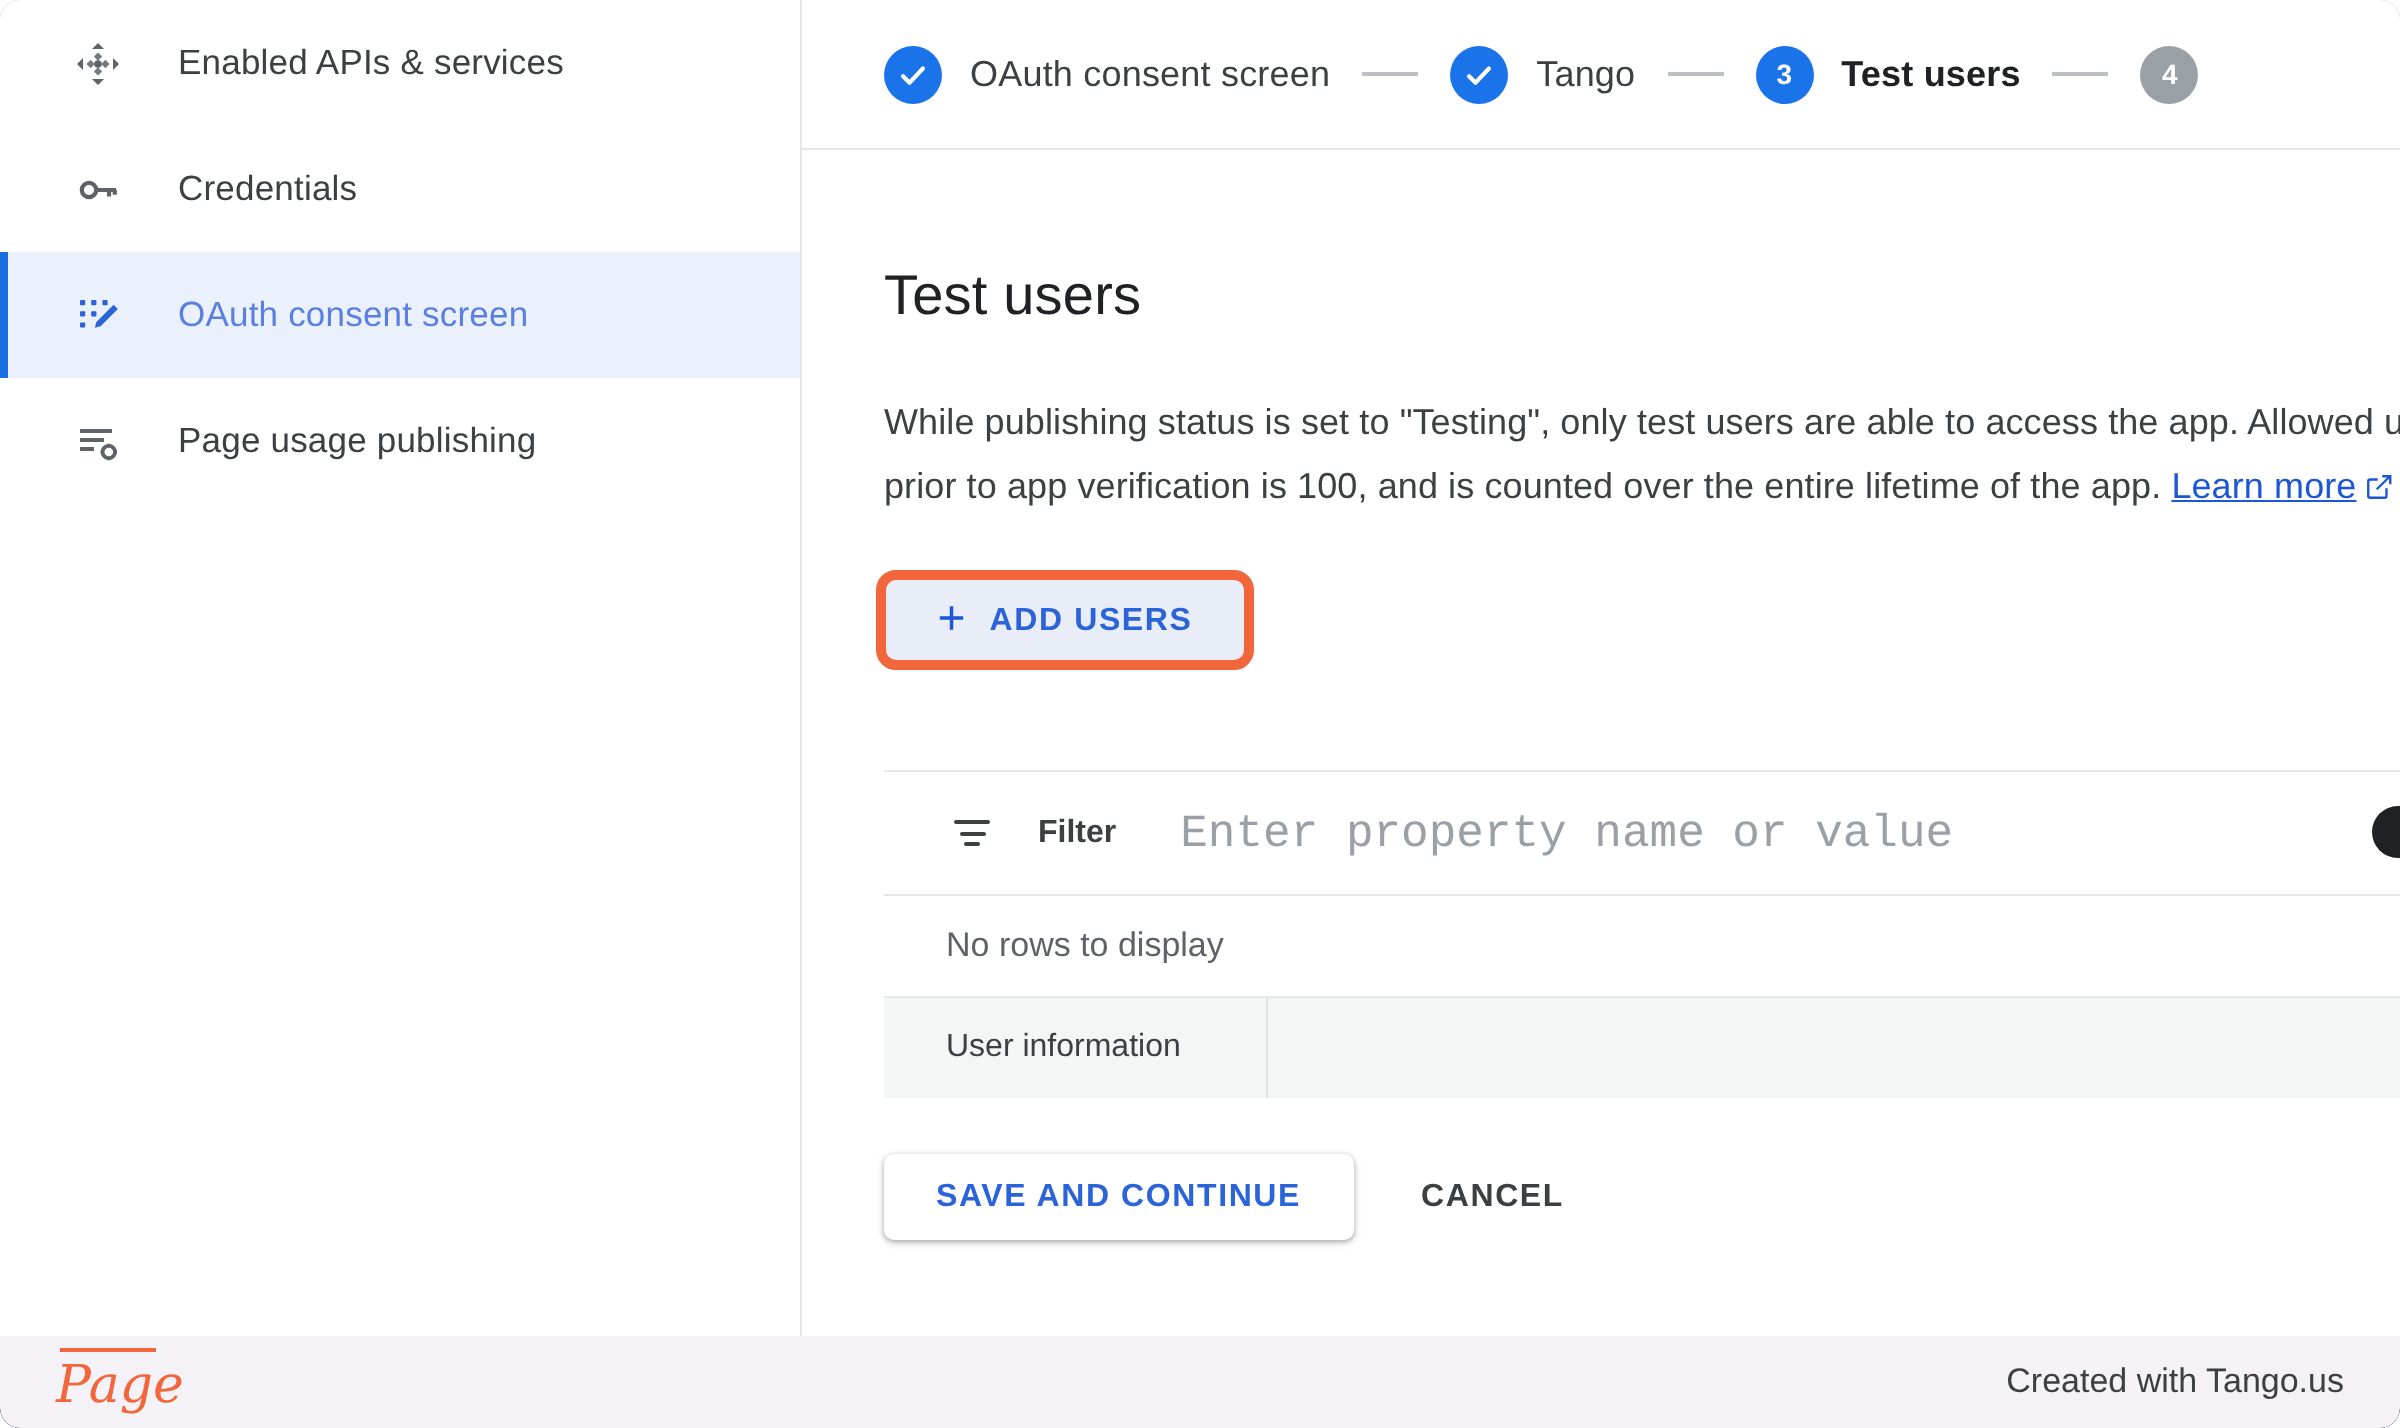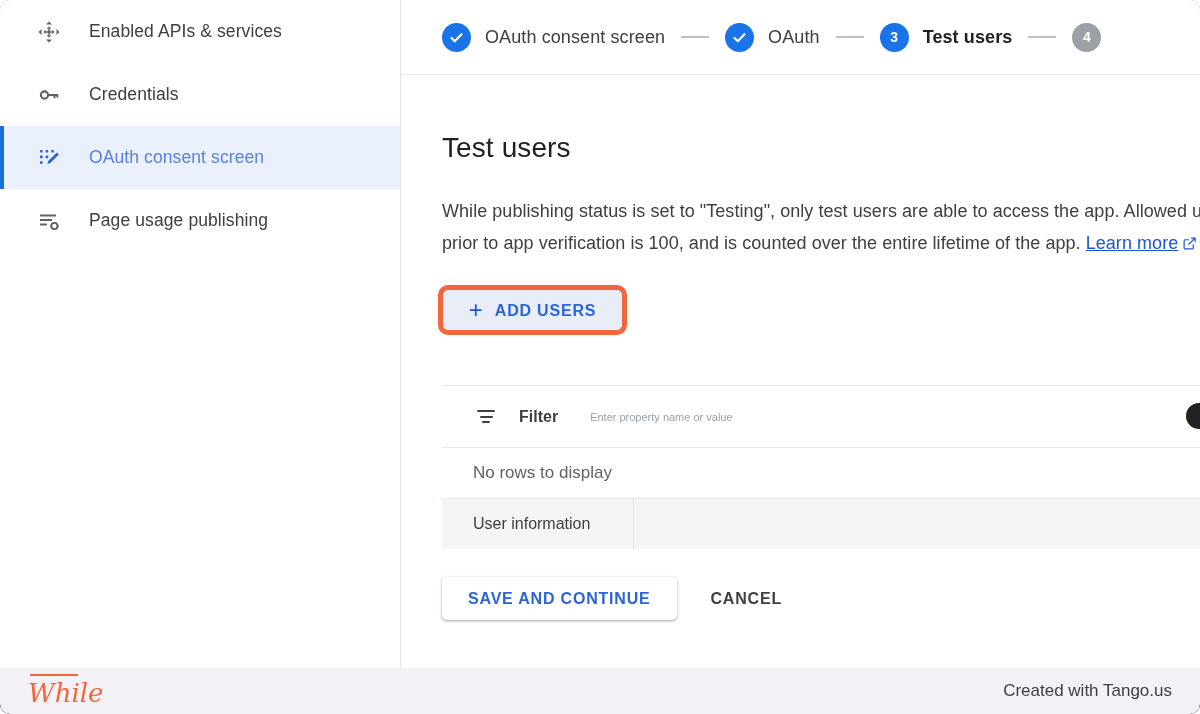--- a/index.html
+++ b/index.html
@@ -255,22 +255,22 @@
   #filter-icon i:nth-child(3) { width: 8px; }
   #filter-label {
     font-size: 16px;
     font-weight: 700;
     color: #3c4043;
     margin-right: 19px;
   }
   #filter-input {
     border: none;
     outline: none;
-    font-family: Liberation Sans, sans-serif;
-    font-size: 11px;
+    font-family: Liberation Mono, monospace;
+    font-size: 23px;
     color: #3c4043;
     background: transparent;
     width: 430px;
   }
   #filter-input::placeholder { color: #9aa0a6; }
   #filter-help-icon {
     position: absolute;
     right: -12px;
     top: 17px;
     width: 26px;
@@ -462,21 +462,21 @@
         </div>
 
         <span class="step-sep"></span>
 
         <div class="step">
           <span class="step-badge done">
             <svg width="17" height="17" viewBox="0 0 24 24" fill="none" stroke="#ffffff" stroke-width="3" stroke-linecap="round" stroke-linejoin="round">
               <path d="M5 12.8l4.6 4.6L19 7.4"></path>
             </svg>
           </span>
-          <span class="step-label">OAuth</span>
+          <span class="step-label">Tango</span>
         </div>
 
         <span class="step-sep"></span>
 
         <div class="step">
           <span class="step-badge current">3</span>
           <span class="step-label current">Test users</span>
         </div>
 
         <span class="step-sep"></span>
@@ -531,17 +531,17 @@
         <div id="actions">
           <button id="save-continue-button">SAVE AND CONTINUE</button>
           <button id="cancel-button">CANCEL</button>
         </div>
 
       </div>
     </div>
   </div>
 
   <div id="footer">
-    <span id="tango-logo">While</span>
+    <span id="tango-logo">Page</span>
     <span id="footer-credit">Created with Tango.us</span>
   </div>
 
 </div>
 
 </body></html>

